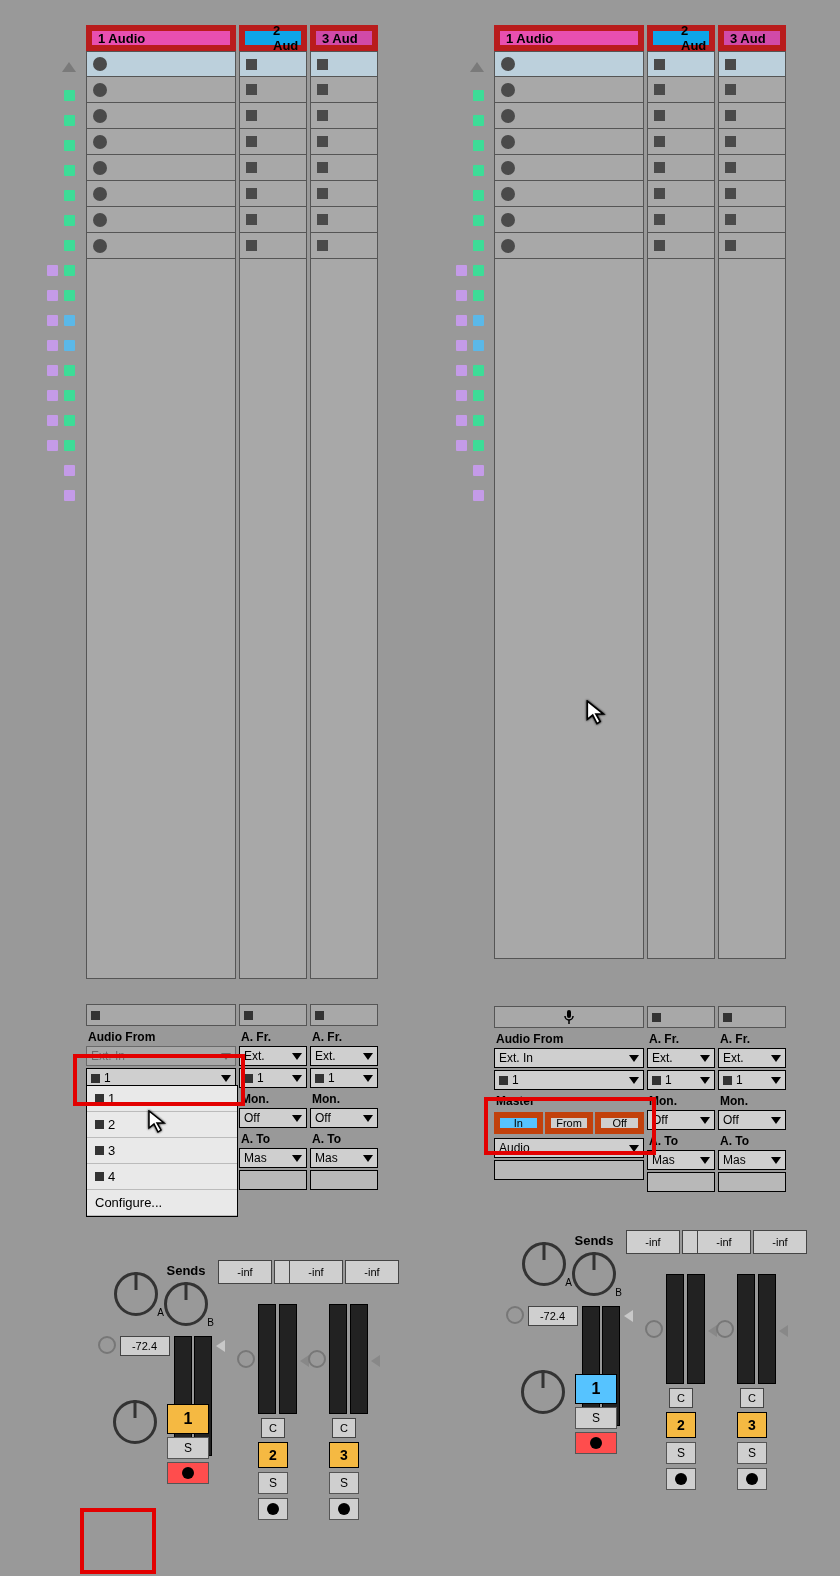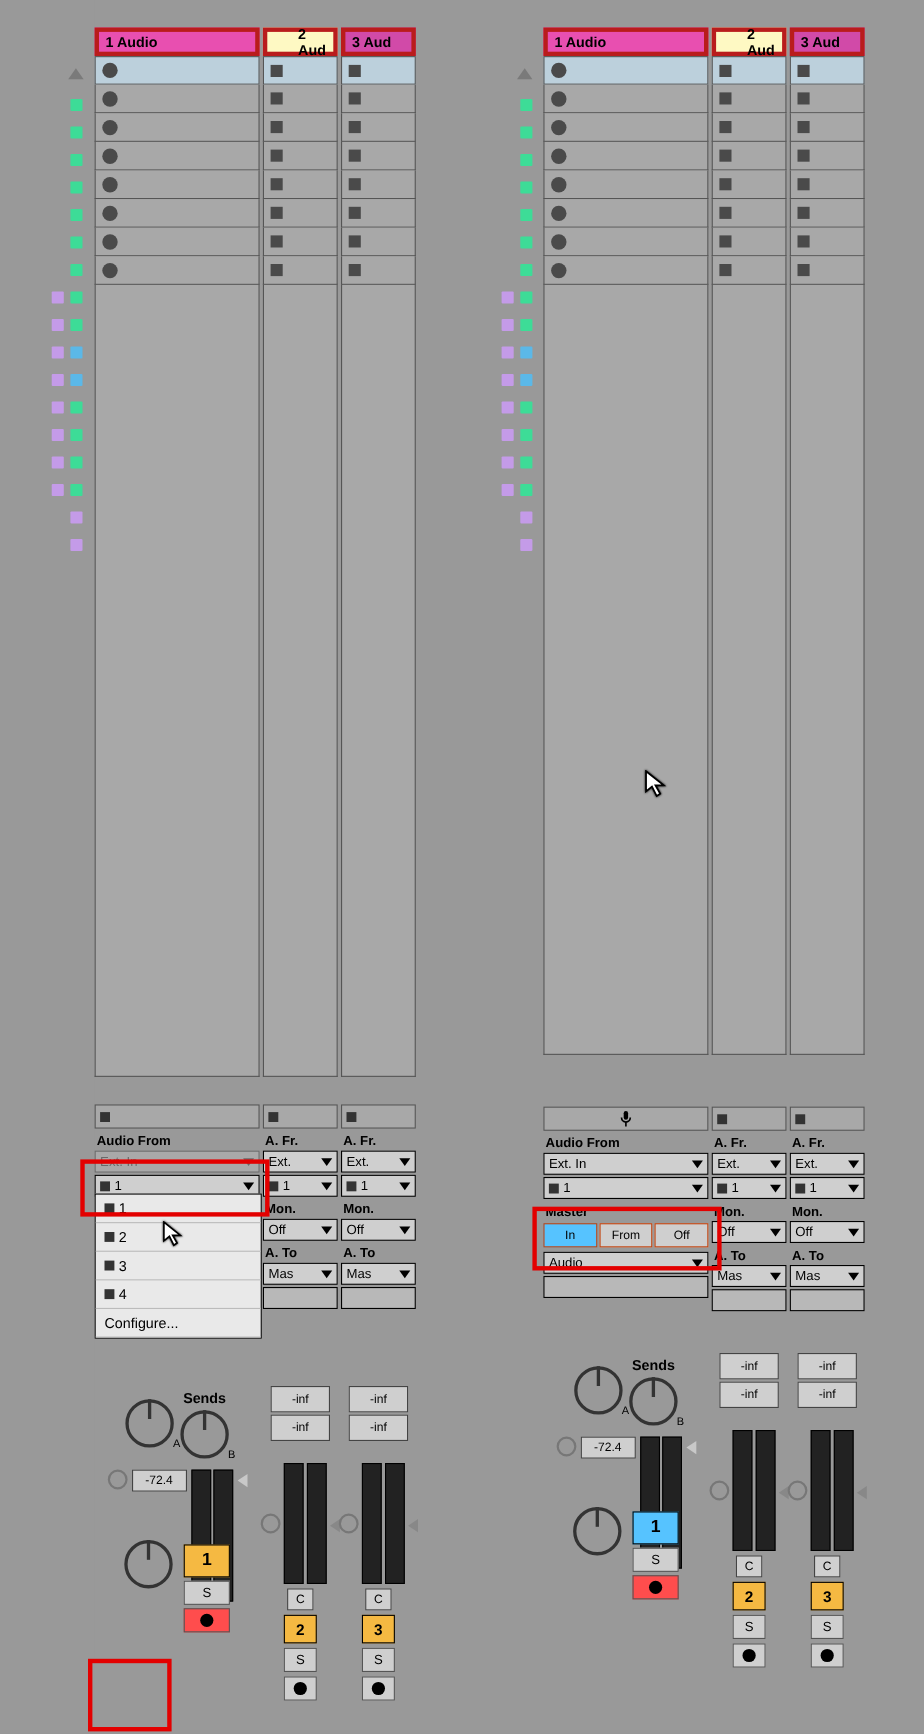--- a/index.html
+++ b/index.html
@@ -72,24 +72,24 @@
   .track { display:flex; flex-direction:column; }
   .track.main  { width: 150px; }
   .track.narrow{ width: 68px; }
 
   .hdr {
     height:26px;
     display:flex; align-items:center;
     padding:0 6px;
     font-weight:bold;
     color:#000;
-    border:4px solid #b91c1c;
+    border:6px solid #b91c1c;
   }
   .hdr.pink   { background:#e84fb0; }
-  .hdr.pink2  { background:#fef9c3;padding-left:28px; }
+  .hdr.pink2  { background:#0ea5e9;padding-left:28px; }
   .hdr.pink3  { background:#d14aa8; }
 
   .slots { display:flex; flex-direction:column; }
   .slot {
     height:26px;
     border:1px solid #555;
     border-top:none;
     background:#a8a8a8;
     display:flex; align-items:center;
     padding-left:6px;
@@ -132,21 +132,21 @@
     border-top:7px solid #000;
   }
   .mini-sq { width:9px; height:9px; background:#333; display:inline-block; margin-right:4px; vertical-align:middle;}
   .mic-row { height:22px; background:#a8a8a8; border:1px solid #555; display:flex; align-items:center; justify-content:center;}
 
   
   .mon-group { display:flex; gap:2px; padding:2px 0; }
   .mon-btn {
     flex:1;
     height:22px;
-    border:1px solid #c2410c;
+    border:6px solid #c2410c;
     background:#cfcfcf;
     display:flex; align-items:center; justify-content:center;
     font-size:11px;
   }
   .mon-btn.on { background:#56c3ff; }
 
   
   .dd-popup {
     position:absolute;
     left:86px;
@@ -178,21 +178,21 @@
   .knob {
     width:44px; height:44px; border:3px solid #333; border-radius:50%;
     position:relative;
   }
   .knob::after{
     content:""; position:absolute; width:3px; height:18px; background:#333;
     left:50%; transform:translateX(-50%); top:-3px;
   }
   .knob-lbl { position:absolute; bottom:-2px; font-size:10px; }
   .send-lbl { font-size:13px; font-weight:bold;}
-  .inf-stack { display:flex; flex-direction:column; gap:2px;}
+  .inf-stack { display:flex; flex-direction:row; gap:2px;}
   .inf-btn { width:54px; height:24px; border:1px solid #444; background:#cfcfcf; text-align:center; font-size:11px; line-height:22px;}
 
   .vol-row { display:flex; gap:4px; align-items:flex-start; height:40px; margin-top:8px;}
   .val-box { width:50px; height:20px; border:1px solid #444; background:#cfcfcf; text-align:center; font-size:11px; line-height:18px;}
   .meter { width:18px; height:120px; background:#222; border:1px solid #000;}
   .meter.sm{height:110px;}
   .tri-r {
     width:0;height:0;
     border-top:6px solid transparent;
     border-bottom:6px solid transparent;

